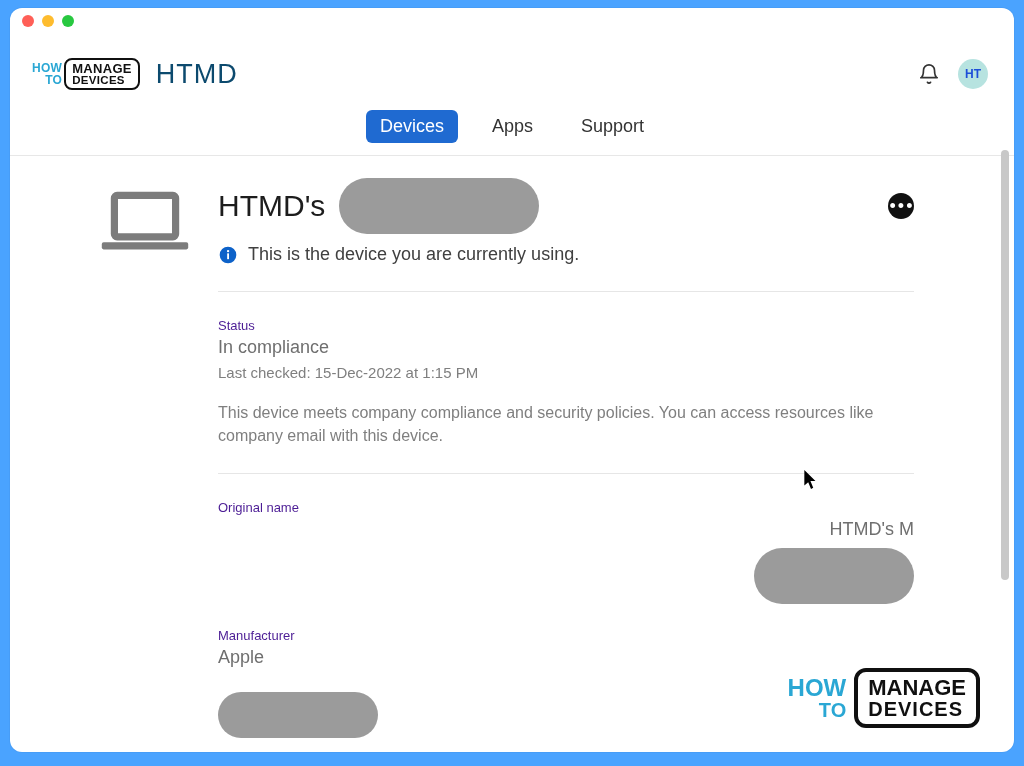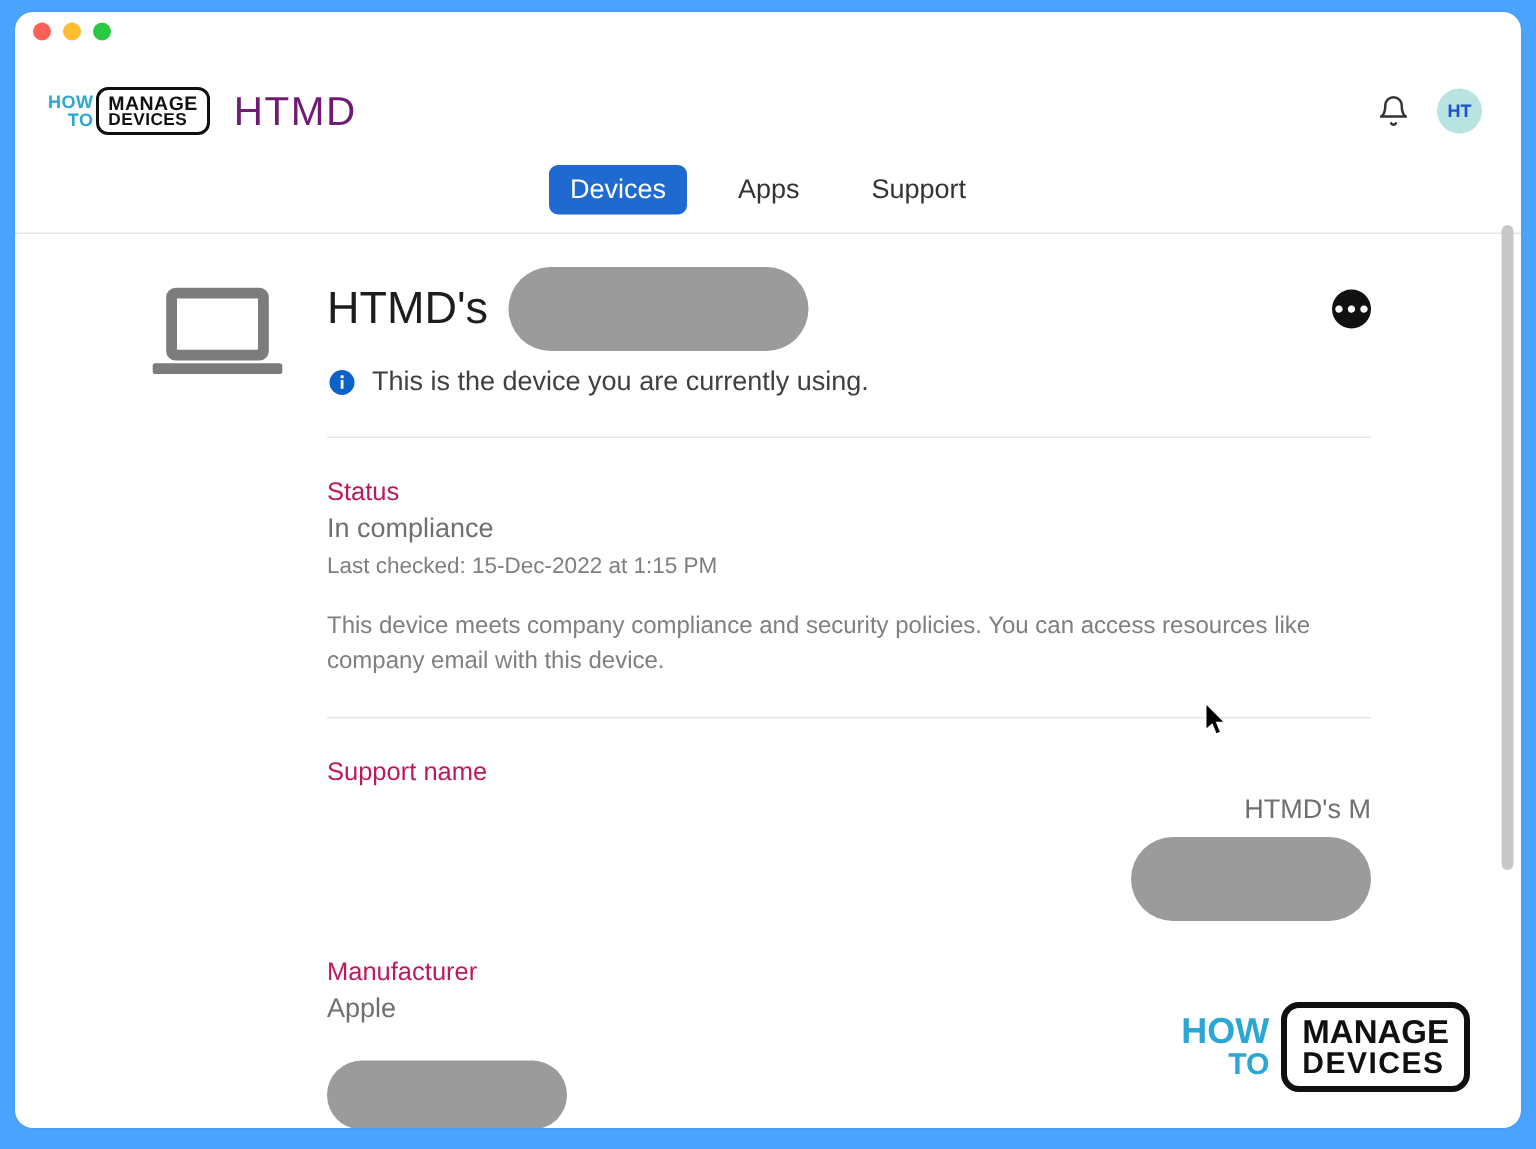--- a/index.html
+++ b/index.html
@@ -12,21 +12,21 @@
   .tl-yellow { background: #febc2e; }
   .tl-green { background: #28c840; }
 
   .header { display: flex; align-items: center; padding: 14px 26px 0 22px; height: 66px; }
   .logo-group { display: flex; align-items: center; gap: 12px; }
   .logo-box { display: flex; align-items: center; gap: 2px; }
   .logo-how { font-weight: 800; font-size: 12px; line-height: 1; color: #2aa7d4; display: flex; flex-direction: column; align-items: flex-end; letter-spacing: .3px; }
   .logo-to { font-weight: 800; font-size: 12px; color: #2aa7d4; }
   .logo-badge { border: 2.5px solid #101010; border-radius: 8px; padding: 2px 6px 2px 6px; font-size: 13px; font-weight: 800; line-height: 1; letter-spacing: .3px; font-family: Arial, sans-serif; color:#101010; }
   .logo-badge .small { font-size: 11.5px; display:block; }
-  .brand { font-size: 27px; font-weight: 300; letter-spacing: 1px; color: #701a75; margin-left: 4px; }
+  .brand { font-size: 27px; font-weight: 300; letter-spacing: 1px; color: #0c4a6e; margin-left: 4px; }
   .header-spacer { flex: 1; }
   .bell { width: 22px; height: 22px; color: #333; margin-right: 18px; }
   .avatar { width: 30px; height: 30px; border-radius: 50%; background: #b7e3e0; color: #1d4ed8; display:flex; align-items:center; justify-content:center; font-size: 12px; font-weight:600; }
 
   .tabs { display:flex; justify-content:center; gap: 20px; padding: 10px 0 12px 0; border-bottom: 1px solid #e7e7e7; }
   .tab { font-size: 18px; padding: 6px 14px; border-radius: 6px; color: #333; cursor: pointer; }
   .tab.active { background: #1f6ad1; color: #fff; }
   .content { padding: 22px 40px 40px 90px; display: flex; gap: 28px; align-items: flex-start; }
 
   .device-icon { width: 90px; color: #7c7c7c; flex-shrink: 0; margin-top: 12px; }
@@ -35,21 +35,21 @@
   .title-row { display:flex; align-items:center; gap: 14px; }
   .title-row h1 { font-size: 30px; font-weight: 400; color: #1d1d1d; }
   .redact-pill { background: #9b9b9b; border-radius: 999px; }
   .r1 { width: 200px; height: 56px; }
   .more-dots { margin-left:auto; width: 26px; height: 26px; border-radius:50%; background:#111; color:#fff; display:flex; align-items:center; justify-content:center; font-size:18px; letter-spacing:2px; padding-left:2px; }
   .subtitle-row { display:flex; align-items:center; gap:10px; margin-top: 10px; font-size: 18px; color:#404040;text-align:right; }
   .info-icon { width: 20px; height:20px; color:#0d62c9; flex-shrink:0; }
 
   hr.sep { border:none; border-top:1px solid #e6e6e6; margin: 26px 0; }
 
-  .section-label { font-size: 17px; color:#be185d; font-weight:500; margin-bottom:4px; }
+  .section-label { font-size: 13px; color:#4c1d95; font-weight:500; margin-bottom:4px; }
   .section-value { font-size: 18px; color:#6f6f6f; }
   .section-small { font-size: 15px; color:#7f7f7f; margin-top: 6px; }
   .section-desc { font-size: 16px; color:#7f7f7f; margin-top: 20px; line-height:1.45; }
 
   .block { margin-bottom: 24px; }
   .value-row { display:flex; align-items:flex-end; gap:8px;flex-direction:column; }
   .r2 { width: 160px; height: 56px; margin-left:-6px; }
   .r3 { width: 160px; height: 46px; }
 
   
@@ -136,21 +136,21 @@
       <div class="block">
         <div class="section-label">Status</div>
         <div class="section-value">In compliance</div>
         <div class="section-small">Last checked: 15-Dec-2022 at 1:15 PM</div>
         <div class="section-desc">This device meets company compliance and security policies. You can access resources like company email with this device.</div>
       </div>
 
       <hr class="sep">
 
       <div class="block">
-        <div class="section-label">Support name</div>
+        <div class="section-label">Original name</div>
         <div class="value-row">
           <span class="section-value">HTMD's M</span>
           <div class="redact-pill r2"></div>
         </div>
       </div>
 
       <div class="block">
         <div class="section-label">Manufacturer</div>
         <div class="section-value">Apple</div>
       </div>

